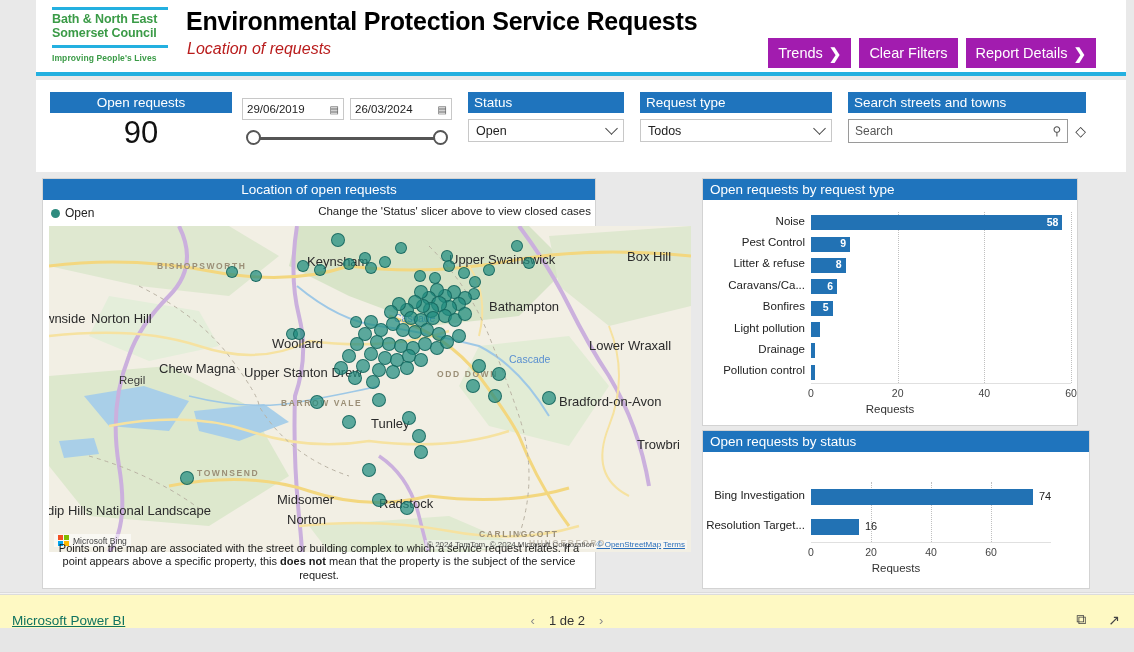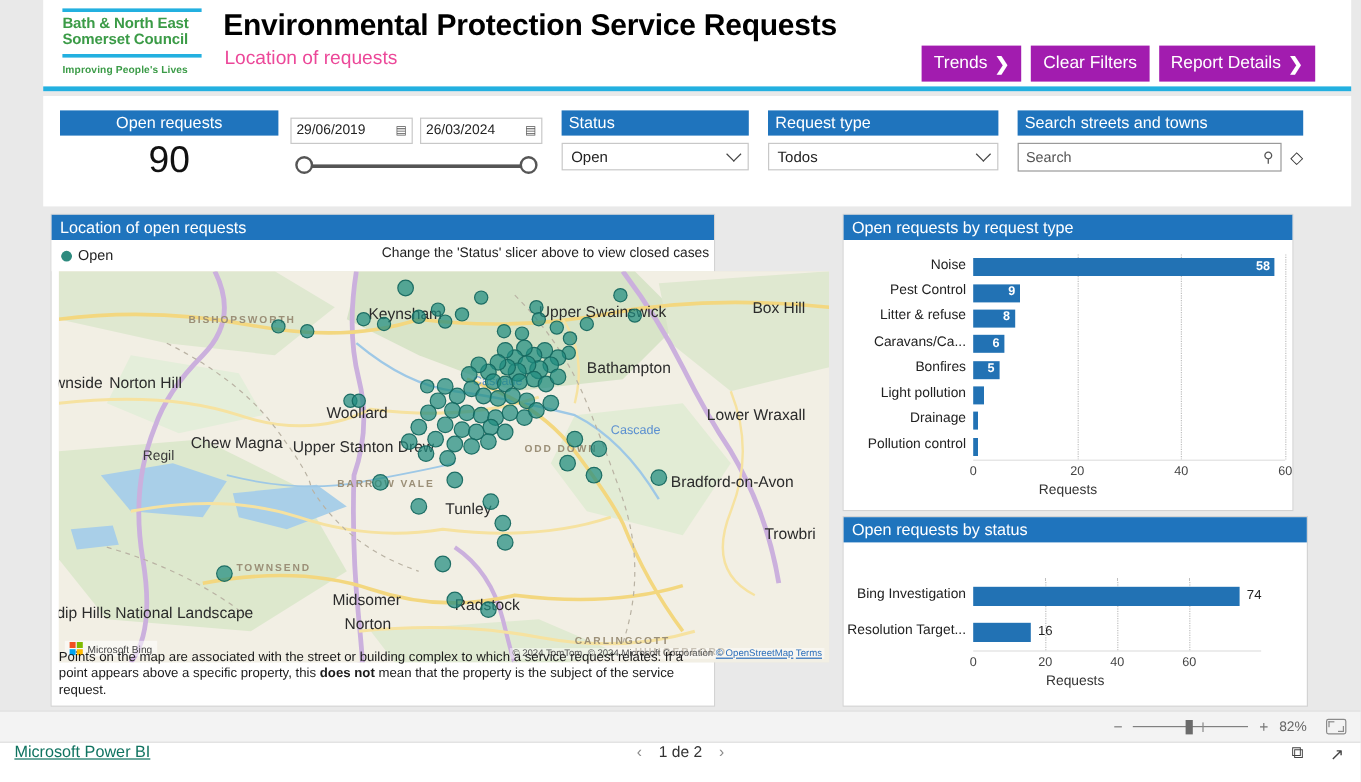--- a/index.html
+++ b/index.html
@@ -33,21 +33,21 @@
   .logo-tag {
     color: #3b9b47; font-size: 8.5px; font-weight: bold; margin-top: 5px;
     letter-spacing: 0.1px;
   }
   .hdr-title {
     position: absolute; left: 150px; top: 7px;
     font-size: 25px; font-weight: bold; color: #000000; letter-spacing: -0.2px;
   }
   .hdr-sub {
     position: absolute; left: 151px; top: 40px;
-    font-size: 16px; color: #ec4899;
+    font-size: 16px; color: #b91c1c; font-style: italic;
   }
   .btnrow { position: absolute; right: 30px; top: 38px; display: flex; gap: 8px; }
   .gbtn {
     background: #a21caf; color: #fff; border: none;
     font-family: "Liberation Sans", sans-serif;
     font-size: 14.5px; height: 30px; padding: 0 10px;
     display: flex; align-items: center; gap: 6px; cursor: pointer;
   }
   .chev { font-size: 15px; font-weight: bold; line-height: 1; }
 
@@ -102,21 +102,21 @@
   .search-in span:first-child { flex: 1; }
   .eraser { font-size: 14px; color: #333; cursor: pointer; }
 
   
   .panel-title {
     background: #1f74bd; color: #fff; font-size: 13.5px;
     padding: 3px 7px 4px 7px; height: 21px; line-height: 15px;
   }
   .mapcard {
     position: absolute; left: 42px; top: 178px; width: 554px; height: 411px;
-    background: #fff; border: 1px solid #d3d3d3;
+    background: #fff; border: 1px solid #d3d3d3; text-align: center;
   }
   .legend-row { position: relative; height: 26px; background: #fff; }
   .legend {
     position: absolute; left: 8px; top: 6px; display: flex; align-items: center; gap: 5px;
     font-size: 12px; color: #222;
   }
   .legend-dot { width: 9px; height: 9px; border-radius: 50%; background: #2e8b7f; }
   .hint {
     position: absolute; right: 4px; top: 5px; font-size: 11.5px; color: #222;
   }
@@ -189,23 +189,23 @@
     position: relative; cursor: pointer;
   }
   .fit-ico::before, .fit-ico::after {
     content: ""; position: absolute; width: 4px; height: 4px; border: 1px solid #8a8a8a;
   }
   .fit-ico::before { left: 1px; top: 1px; border-right: none; border-bottom: none; }
   .fit-ico::after { right: 1px; bottom: 1px; border-left: none; border-top: none; }
 
   
   .pbibar {
-    position: absolute; left: 0; top: 618px; width: 1134px; height: 34px;
-    background: #ffffff; border-top: 1px solid #dcdcdc;
-    display: flex; align-items: flex-start;
+    position: absolute; left: 0; top: 594px; width: 1134px; height: 34px;
+    background: #fef9c3; border-top: 1px solid #dcdcdc;
+    display: flex; align-items: flex-end;
   }
   .pbi-link {
     margin-left: 12px; font-size: 13.5px; color: #107360;
     text-decoration: underline; cursor: pointer;
   }
   .pager {
     position: absolute; left: 50%; transform: translateX(-50%);
     display: flex; align-items: center; gap: 14px; font-size: 13px; color: #333;
   }
   .pg-arrow { color: #8a8a8a; font-size: 13px; cursor: pointer; }

